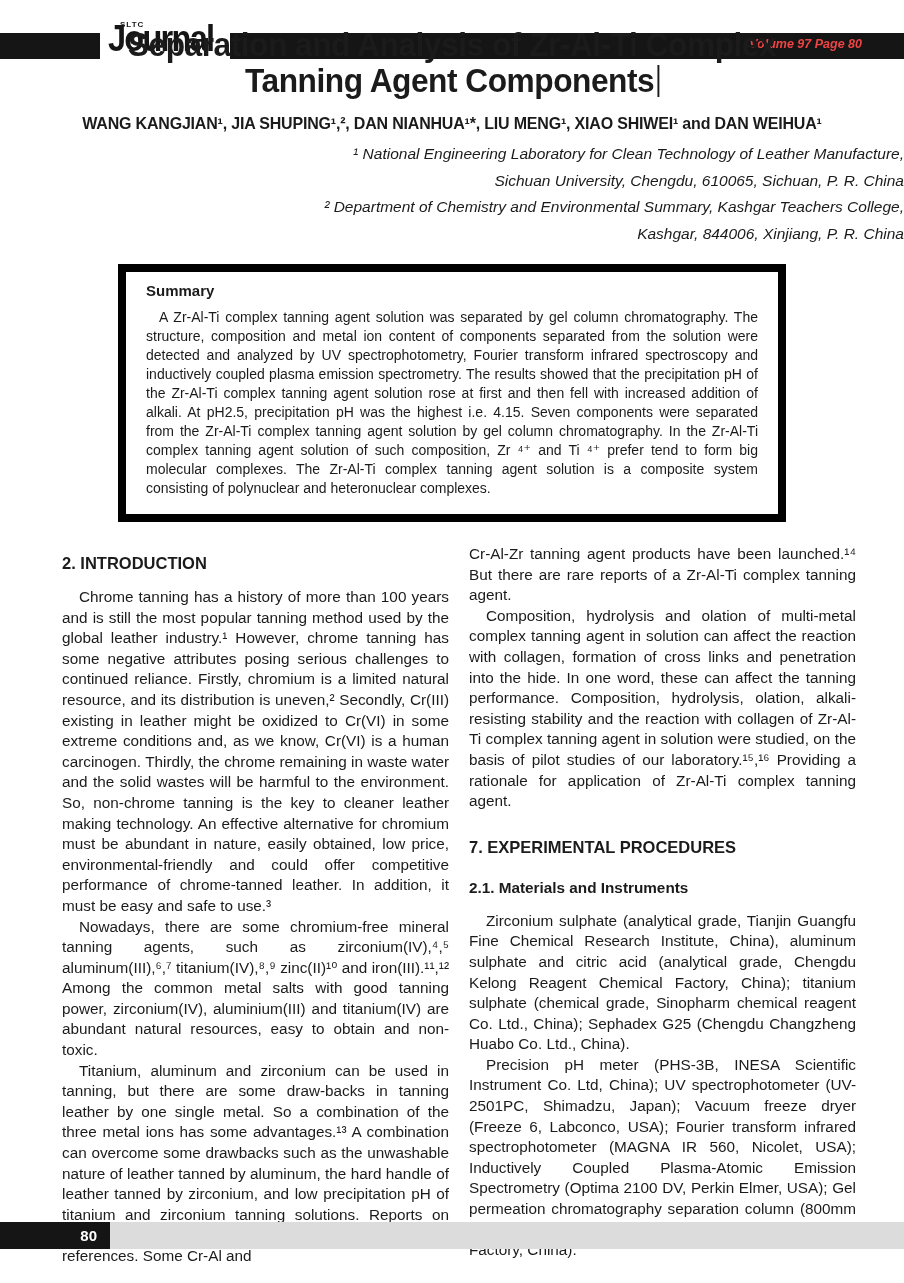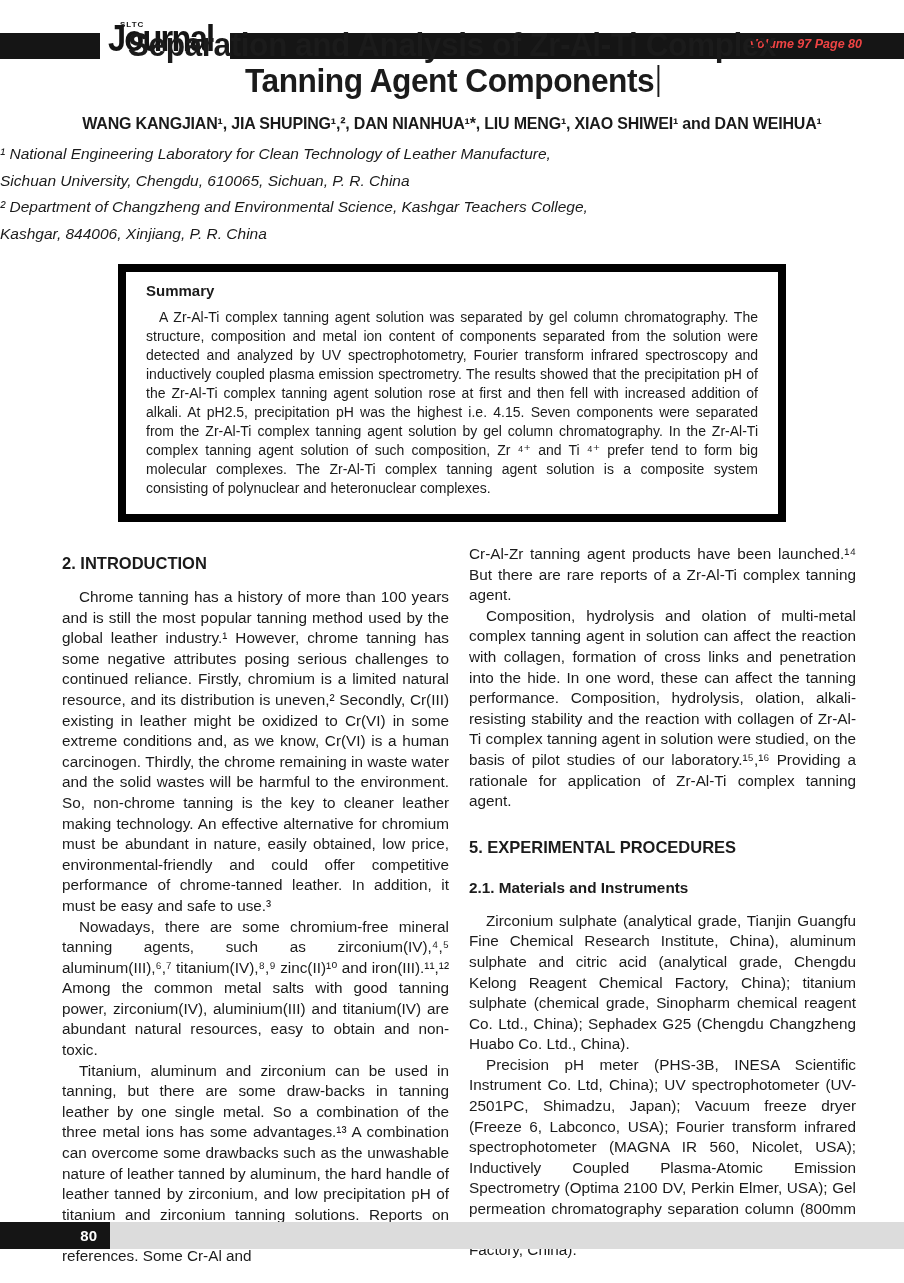--- a/index.html
+++ b/index.html
@@ -24,21 +24,21 @@
   
   .paper-title{
     margin:27px 0 0 0;text-align:center;font-size:33px;font-weight:bold;color:#1b1b1b;
     line-height:36px;letter-spacing:-0.5px;transform:scaleX(0.96);transform-origin:center;
   }
   .cursor-bar{display:inline-block;width:2px;height:32px;background:#1b1b1b;margin-left:3px;vertical-align:-5px;}
   .authors{
     margin-top:15px;text-align:center;font-size:16.5px;font-weight:bold;letter-spacing:-0.2px;
     transform:scaleX(0.97);transform-origin:center;
   }
-  .affiliations{margin-top:8px;text-align:left;font-style:italic;font-size:15.5px;line-height:26.5px;}
+  .affiliations{margin-top:8px;text-align:right;font-style:italic;font-size:15.5px;line-height:26.5px;}
   
   .summary-box{
     width:612px;margin:17px auto 0 auto;border:8px solid #000000;padding:10px 20px 16px 20px;
   }
   .summary-heading{font-weight:bold;font-size:15px;margin-bottom:9px;}
   .summary-body{font-size:14px;line-height:19px;text-align:justify;text-indent:13px;}
   
   .columns{display:flex;margin:22px 48px 0 62px;gap:20px;}
   .col{width:388px;}
   .section-heading{font-size:16.5px;font-weight:bold;margin:10px 0 14px 0;}
@@ -65,40 +65,40 @@
 </div>
 <div class="issue-info">Volume 97   Page 80</div>
 
 <h1 class="paper-title"><span>Separation and Analysis of Zr-Al-Ti Complex</span><br>
 <span>Tanning Agent Components</span><span class="cursor-bar"></span></h1>
 
 <div class="authors">WANG KANGJIAN¹, JIA SHUPING¹,², DAN NIANHUA¹*, LIU MENG¹, XIAO SHIWEI¹ and DAN WEIHUA¹</div>
 <div class="affiliations">
   <div>¹ National Engineering Laboratory for Clean Technology of Leather Manufacture,</div>
   <div>Sichuan University, Chengdu, 610065, Sichuan, P. R. China</div>
-  <div>² Department of Changzheng and Environmental Science, Kashgar Teachers College,</div>
+  <div>² Department of Chemistry and Environmental Summary, Kashgar Teachers College,</div>
   <div>Kashgar, 844006, Xinjiang, P. R. China</div>
 </div>
 
 <div class="summary-box">
   <div class="summary-heading">Summary</div>
   <div class="summary-body">A Zr-Al-Ti complex tanning agent solution was separated by gel column chromatography. The structure, composition and metal ion content of components separated from the solution were detected and analyzed by UV spectrophotometry, Fourier transform infrared spectroscopy and inductively coupled plasma emission spectrometry. The results showed that the precipitation pH of the Zr-Al-Ti complex tanning agent solution rose at first and then fell with increased addition of alkali. At pH2.5, precipitation pH was the highest i.e. 4.15. Seven components were separated from the Zr-Al-Ti complex tanning agent solution by gel column chromatography. In the Zr-Al-Ti complex tanning agent solution of such composition, Zr ⁴⁺ and Ti ⁴⁺ prefer tend to form big molecular complexes. The Zr-Al-Ti complex tanning agent solution is a composite system consisting of polynuclear and heteronuclear complexes.</div>
 </div>
 
 <div class="columns">
   <div class="col">
     <div class="section-heading">2. INTRODUCTION</div>
     <p class="para">Chrome tanning has a history of more than 100 years and is still the most popular tanning method used by the global leather industry.¹ However, chrome tanning has some negative attributes posing serious challenges to continued reliance. Firstly, chromium is a limited natural resource, and its distribution is uneven,² Secondly, Cr(III) existing in leather might be oxidized to Cr(VI) in some extreme conditions and, as we know, Cr(VI) is a human carcinogen. Thirdly, the chrome remaining in waste water and the solid wastes will be harmful to the environment. So, non-chrome tanning is the key to cleaner leather making technology. An effective alternative for chromium must be abundant in nature, easily obtained, low price, environmental-friendly and could offer competitive performance of chrome-tanned leather. In addition, it must be easy and safe to use.³</p>
     <p class="para">Nowadays, there are some chromium-free mineral tanning agents, such as zirconium(IV),⁴,⁵ aluminum(III),⁶,⁷ titanium(IV),⁸,⁹ zinc(II)¹⁰ and iron(III).¹¹,¹² Among the common metal salts with good tanning power, zirconium(IV), aluminium(III) and titanium(IV) are abundant natural resources, easy to obtain and non-toxic.</p>
     <p class="para">Titanium, aluminum and zirconium can be used in tanning, but there are some draw-backs in tanning leather by one single metal. So a combination of the three metal ions has some advantages.¹³ A combination can overcome some drawbacks such as the unwashable nature of leather tanned by aluminum, the hard handle of leather tanned by zirconium, and low precipitation pH of titanium and zirconium tanning solutions. Reports on complex metal tanning agents can be found in various references. Some Cr-Al and</p>
   </div>
   <div class="col">
     <p class="para no-indent">Cr-Al-Zr tanning agent products have been launched.¹⁴ But there are rare reports of a Zr-Al-Ti complex tanning agent.</p>
     <p class="para">Composition, hydrolysis and olation of multi-metal complex tanning agent in solution can affect the reaction with collagen, formation of cross links and penetration into the hide. In one word, these can affect the tanning performance. Composition, hydrolysis, olation, alkali-resisting stability and the reaction with collagen of Zr-Al-Ti complex tanning agent in solution were studied, on the basis of pilot studies of our laboratory.¹⁵,¹⁶ Providing a rationale for application of Zr-Al-Ti complex tanning agent.</p>
-    <div class="section-heading" style="margin-top:26px;">5. EXPERIMENTAL PROCEDURES</div>
+    <div class="section-heading" style="margin-top:26px;">7. EXPERIMENTAL PROCEDURES</div>
     <div class="sub-heading">2.1. Materials and Instruments</div>
     <p class="para">Zirconium sulphate (analytical grade, Tianjin Guangfu Fine Chemical Research Institute, China), aluminum sulphate and citric acid (analytical grade, Chengdu Kelong Reagent Chemical Factory, China); titanium sulphate (chemical grade, Sinopharm chemical reagent Co. Ltd., China); Sephadex G25 (Chengdu Changzheng Huabo Co. Ltd., China).</p>
     <p class="para">Precision pH meter (PHS-3B, INESA Scientific Instrument Co. Ltd, China); UV spectrophotometer (UV-2501PC, Shimadzu, Japan); Vacuum freeze dryer (Freeze 6, Labconco, USA); Fourier transform infrared spectrophotometer (MAGNA IR 560, Nicolet, USA); Inductively Coupled Plasma-Atomic Emission Spectrometry (Optima 2100 DV, Perkin Elmer, USA); Gel permeation chromatography separation column (800mm x 15mm), Chengdu Gaoxin Shudu Laboratory Equipment Factory, China).</p>
   </div>
 </div>
 
 <div class="footnote">* Corresponding author: e-mail: sculeather415@yahoo.com.cn</div>
 
 <div class="footer-pagebox">80</div>
 <div class="footer-graybar"></div>

